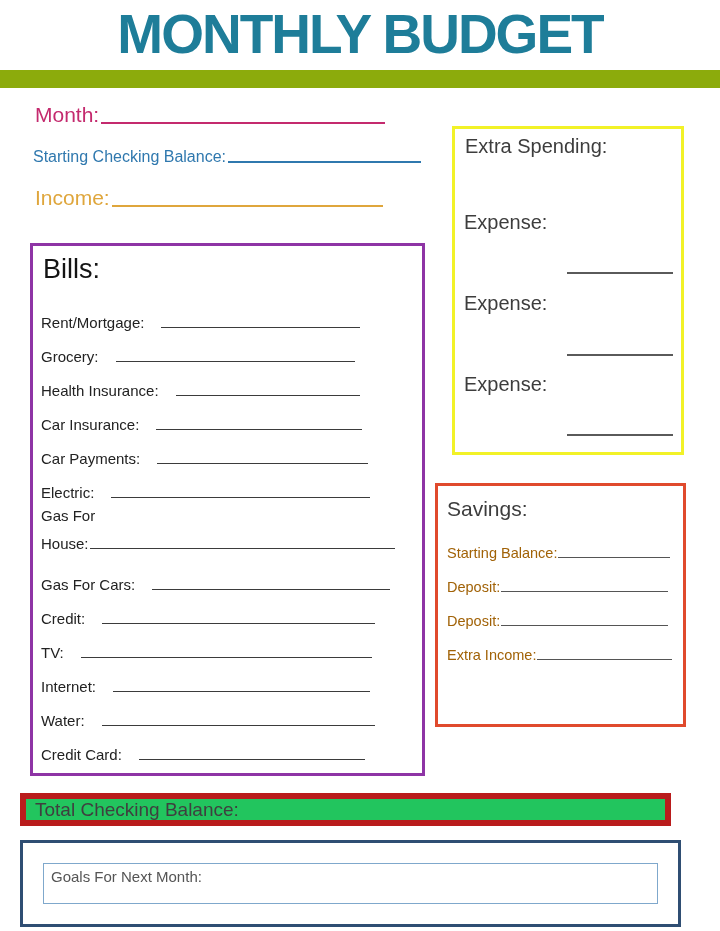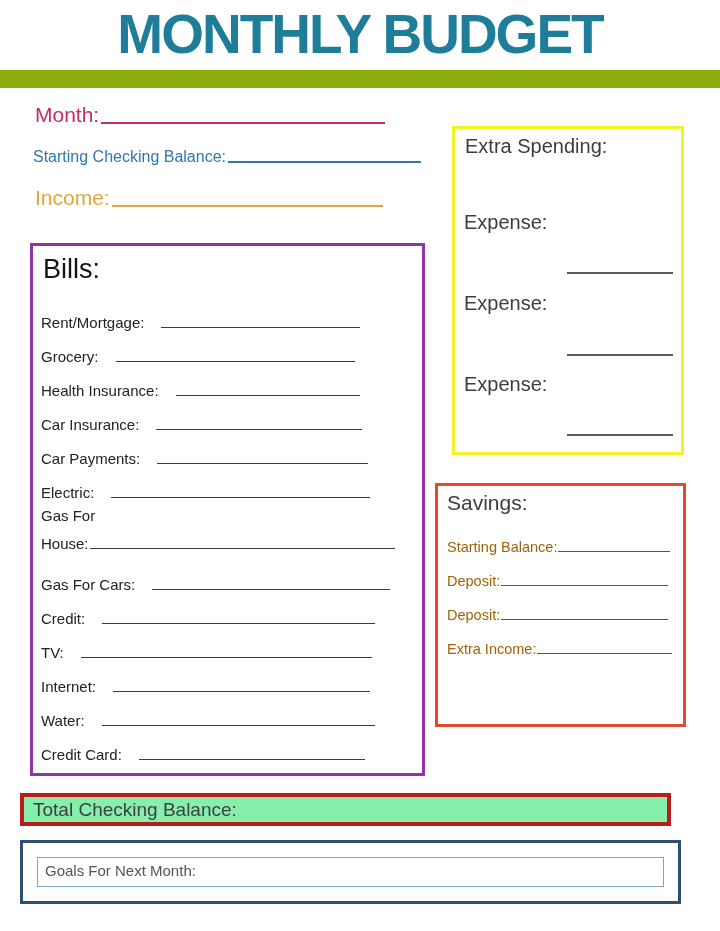--- a/index.html
+++ b/index.html
@@ -60,44 +60,44 @@
   .extra-title { position:absolute; left:10px; top:6px; font-size:20px; color:#3d3d3d; }
   .expense-label { position:absolute; left:9px; font-size:20px; color:#3d3d3d; }
   .expense-line { position:absolute; right:8px; width:106px; border-top:2px solid #5a5a5a; }
 
   
   .savings-box {
     position:absolute; left:435px; top:483px;
     width:251px; height:244px;
     border:3px solid #E04A2D;
     background:#fff;
-    padding:3px 11px 0 9px;
+    padding:9px 11px 0 9px;
   }
   .savings-title { font-size:21px; color:#3d3d3d; margin:2px 0 6px 0; }
   .s-row { display:flex; align-items:flex-end; height:34px; font-size:14.5px; color:#a16207; white-space:nowrap; }
   .s-fill { flex:1; border-bottom:1.5px solid #555555; margin:0 0 3px 1px; }
 
   
   .total-box {
     position:absolute; left:20px; top:793px;
     width:651px; height:33px;
-    border:4px solid #b91c1c;
-    background:#86efac;
+    border:6px solid #b91c1c;
+    background:#22c55e;
     display:flex; align-items:center;
     padding-left:9px;
     font-size:19px; color:#3f3f3f;
   }
 
   
   .goals-box {
     position:absolute; left:20px; top:840px;
-    width:661px; height:64px;
+    width:661px; height:87px;
     border:3px solid #2F4E73;
     background:#fff;
-    padding:14px;
+    padding:20px;
   }
   .goals-inner {
     width:100%; height:100%;
     border:1px solid #7FA8CC;
     padding:4px 0 0 7px;
     font-size:15px; color:#555555;
   }
 </style>
 </head>
 <body>

